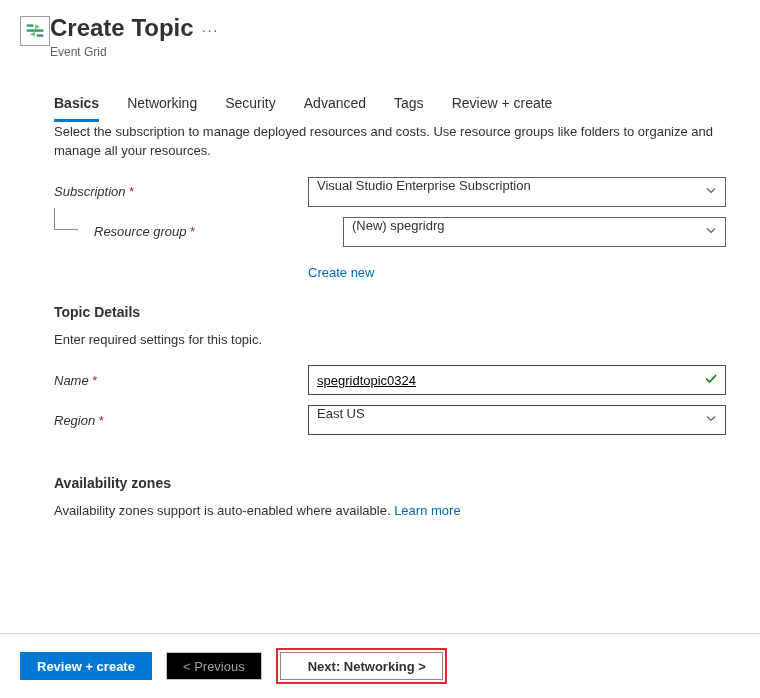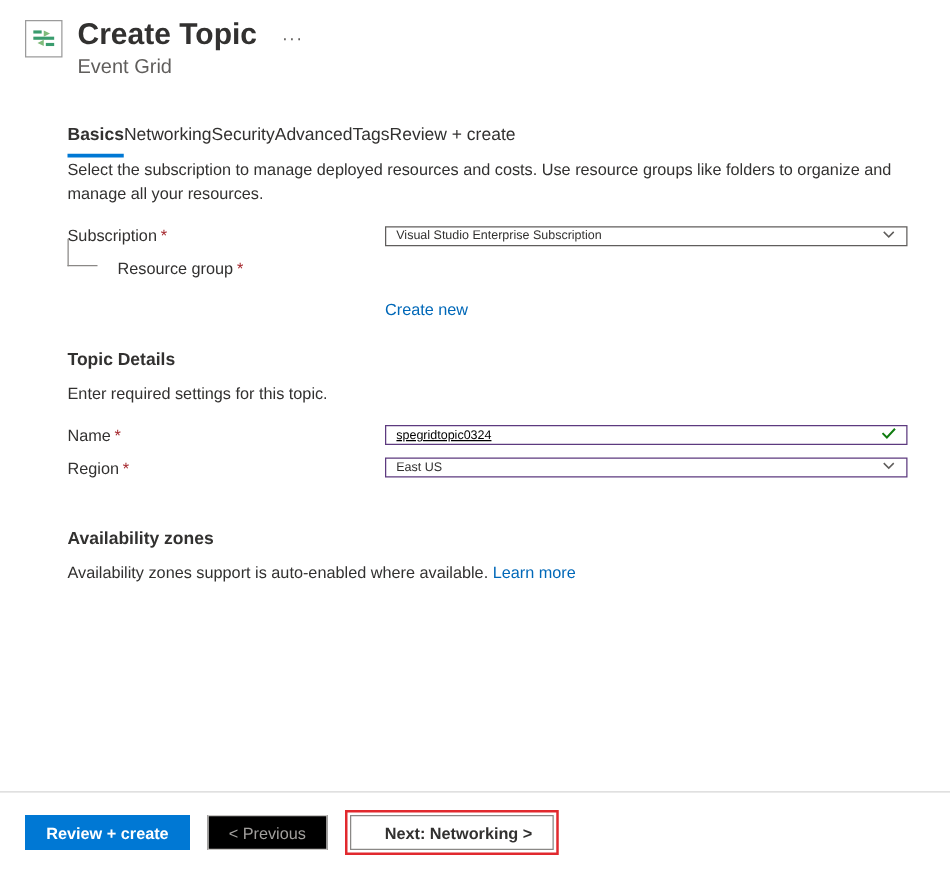--- a/index.html
+++ b/index.html
@@ -11,48 +11,48 @@
     background: #fff;
     width: 760px;
     height: 698px;
     position: relative;
     overflow: hidden;
   }
   .header {
     display: flex;
     align-items: flex-start;
     padding: 14px 20px 6px 20px;
-    gap: 12px;
   }
   .header-icon-box {
     width: 30px;
     height: 30px;
     border: 1px solid #9b9b9b;
     display: flex;
     align-items: center;
     justify-content: center;
     margin-top: 2px;
   }
   .header-icon-box svg { width: 20px; height: 20px; }
   .header-titles { display: flex; flex-direction: column; }
   .header-title { font-size: 24px; font-weight: 600; line-height: 1.2; }
-  .header-subtitle { font-size: 16px; color: #605e5c; margin-top: 2px; }
+  .header-subtitle { font-size: 12px; color: #605e5c; margin-top: 2px; }
   .header-ellipsis {
     margin-left: 8px;
     margin-top: 8px;
     color: #605e5c;
     font-size: 14px;
     letter-spacing: 1px;
     cursor: pointer;
   }
   .content {
     padding: 12px 34px 0 54px;
   }
   .tabs {
     display: flex;
+    gap: 28px;
     margin-top: 18px;
     border-bottom: none;
   }
   .tab {
     padding-bottom: 8px;
     font-size: 14px;
     color: #323130;
     cursor: pointer;
     border-bottom: 3px solid transparent;
   }
@@ -88,34 +88,34 @@
     width: 24px;
     height: 22px;
     border-left: 1px solid #8a8886;
     border-bottom: 1px solid #8a8886;
   }
   .label-cell {
     width: 254px;
     display: flex;
     align-items: center;
     font-size: 13px;
+    font-style: italic;
   }
   .label-cell.indented { padding-left: 40px; }
   .required { color: #a4262c; margin-left: 3px; }
   .input-cell { flex: 1; max-width: 432px; position: relative; }
   .select-box, .text-input {
     width: 100%;
-    height: 16px;
+    height: 30px;
     border: 1px solid #605e5c;
     padding: 0 28px 0 8px;
-    font-size: 10px;
+    font-size: 13px;
     font-family: inherit;
     background: #fff;
     display: flex;
-    align-items: center;
     position: relative;
   }
   .text-input { outline: none; }
   .text-input.validated {
     border: 1px solid #5d3a7f;
     text-decoration: underline;
   }
   .select-box.validated {
     border: 1px solid #5d3a7f;
   }
@@ -231,20 +231,30 @@
       </div>
     </div>
   </div>
 
   <div class="form-row indent" style="margin-bottom:18px;gap:35px;">
     <div class="label-cell indented">
       <span class="indent-line"></span>
       <span>Resource group</span>
         <span class="required">*</span>
     </div>
+    <div class="input-cell">
+      <div class="select-box">
+        <span>(New) spegridrg</span>
+        <span class="chevron">
+          <svg viewBox="0 0 12 12">
+              <path d="M2 4 L6 8 L10 4" stroke="#605e5c" stroke-width="1.2" fill="none"></path>
+            </svg>
+        </span>
+      </div>
+    </div>
   </div>
   <div class="create-new">Create new</div>
 
   <div class="section-title">Topic Details</div>
   <div class="section-desc">Enter required settings for this topic.</div>
 
   <div class="form-row">
     <div class="label-cell">
       <span>Name</span>
         <span class="required">*</span>

